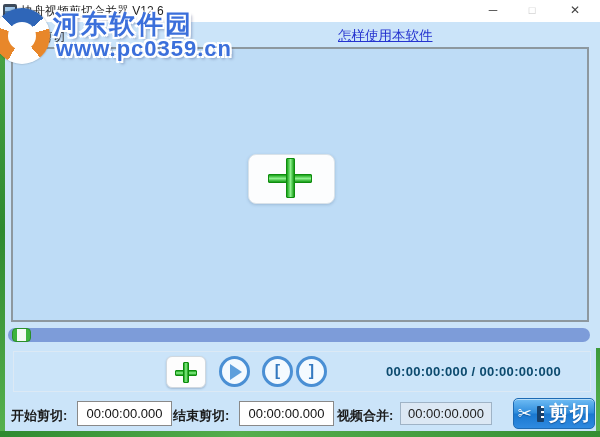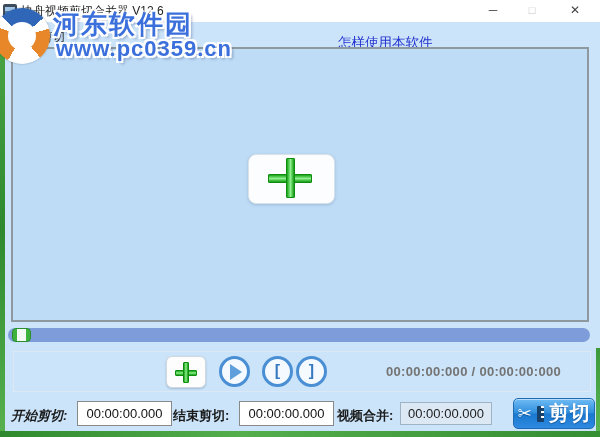--- a/index.html
+++ b/index.html
@@ -26,21 +26,21 @@
   .edge { position:absolute; z-index:6; background:linear-gradient(180deg,#4aa646,#2f8a2f 50%,#57b14e); }
   .edge.left  { left:0; top:22px; width:5px; height:415px; }
   .edge.right { left:596px; top:348px; width:4px; height:89px; background:linear-gradient(180deg,#3d9a3a,#5cb553); }
   .edge.bottom{ left:0; top:431px; width:600px; height:6px; background:linear-gradient(90deg,#2f8a2f,#55ae4c 40%,#348e32); }
 
   
   .tab1 { position:absolute; left:15px; top:29px; font-size:12.5px; color:#333; z-index:7; }
   .tab2 { position:absolute; left:70px; top:26px; width:54px; height:20px; z-index:7;
     background:linear-gradient(180deg,#fdfdfd,#e9e9e9); border:1px solid #adadad; border-radius:2px;
     font-size:12.5px; color:#333; text-align:center; line-height:18px; }
-  .help-link { position:absolute; left:338px; top:27px; font-size:13.5px; color:#2533cf; text-decoration:underline; z-index:7;margin-top:7px; }
+  .help-link { position:absolute; left:338px; top:27px; font-size:13.5px; color:#2533cf; text-decoration:underline; z-index:7; }
 
   
   .video-area { position:absolute; left:11px; top:47px; width:578px; height:275px;
     border:2px solid #8d989f; background:#bedcf6; z-index:7; }
   .drop-btn { position:absolute; left:235px; top:105px; width:87px; height:50px;
     background:#fcfdfe; border:1px solid #d9e2e9; border-radius:8px;
     box-shadow:0 1px 3px rgba(60,90,130,.25); cursor:pointer; }
   .plus { position:absolute; }
   .plus .h, .plus .v { position:absolute; border:1px solid #0e8c0e; border-radius:1px;
     background:linear-gradient(180deg,#17a317,#8df08d 50%,#149b14); }
@@ -68,25 +68,25 @@
   .round-btn { position:absolute; top:4px; width:31px; height:31px; border-radius:50%;
     background:#f4faff; border:3px solid #4a8fd4; cursor:pointer;
     display:flex; align-items:center; justify-content:center; }
   .round-btn.play { left:205px; }
   .round-btn.mark-in { left:248px; }
   .round-btn.mark-out { left:282px; }
   .play-tri { width:0; height:0; margin-left:3px;
     border-left:12px solid #5e9fdc; border-top:8px solid transparent; border-bottom:8px solid transparent; }
   .bracket { font-size:16px; font-weight:bold; color:#3579c0; line-height:1; transform:translateY(-1px); }
   .time-display { position:absolute; left:372px; top:0; width:200px; height:39px; line-height:39px;
-    font-size:13px; font-weight:bold; color:#737373; letter-spacing:.3px; }
+    font-size:13px; font-weight:bold; color:#0c4a6e; letter-spacing:.3px; }
 
   
   .cut-label { position:absolute; font-size:13px; font-weight:bold; color:#1a1a1a; top:407px; z-index:7; }
-  .lbl-start { left:11px;font-style:italic; } .lbl-end { left:173px; } .lbl-dur { left:337px; }
+  .lbl-start { left:11px; } .lbl-end { left:173px; } .lbl-dur { left:337px; }
   .time-input { position:absolute; top:401px; height:25px; width:95px; z-index:7;
     background:#ffffff; border:1px solid #898989; font-family:"Liberation Sans",sans-serif;
     font-size:13px; color:#111; text-align:center; }
   .inp-start { left:77px; } .inp-end { left:239px; width:95px; }
   .dur-field { position:absolute; left:400px; top:402px; width:92px; height:23px; z-index:7;
     background:#dce8f4; border:1px solid #9fb3c6; font-size:13px; color:#222;
     text-align:center; line-height:21px; }
   .cut-btn { position:absolute; left:513px; top:398px; width:82px; height:31px; z-index:7;
     border-radius:5px; border:1px solid #1e6bb4; cursor:pointer;
     background:linear-gradient(180deg,#6fbcf4 0%,#2f8ddd 48%,#1a78d0 52%,#2f8ae0 100%);

